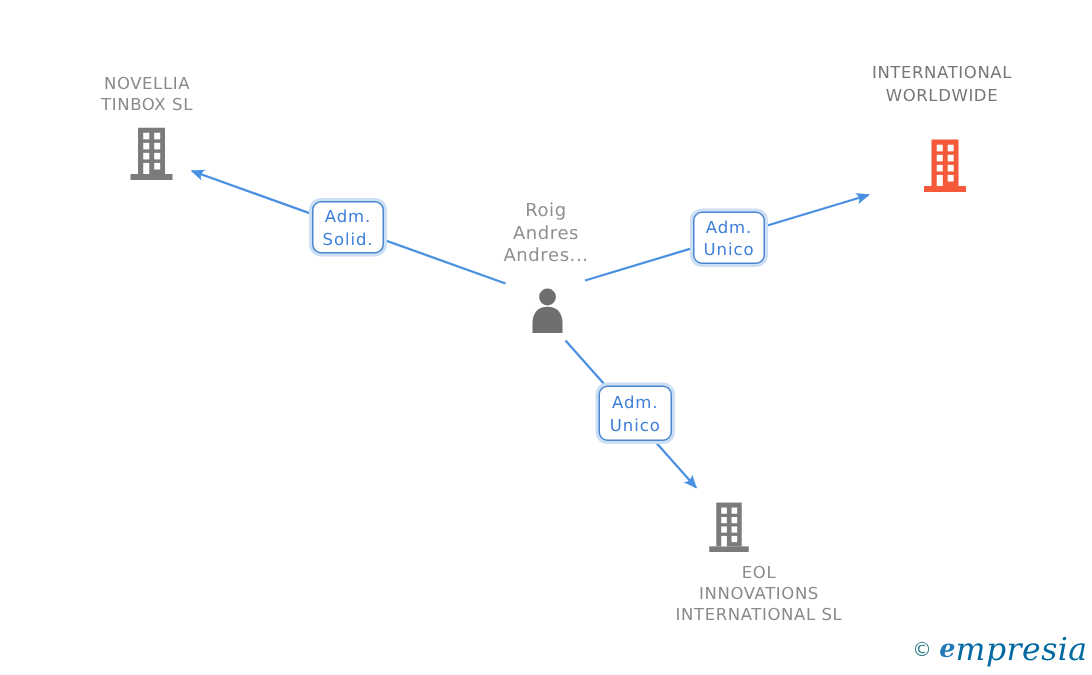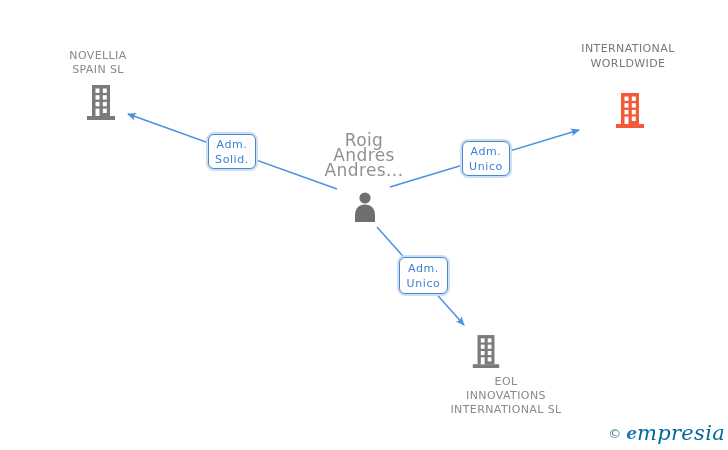--- a/index.html
+++ b/index.html
@@ -8,21 +8,21 @@
     font-family:"DejaVu Sans","Liberation Sans",sans-serif;
   }
   #edges{position:absolute;left:0;top:0;width:728px;height:450px;}
   .company-name{
     position:absolute;text-align:center;color:#8a8a8a;font-size:11px;
     line-height:14px;letter-spacing:0.4px;
   }
   .company-name .cline{white-space:pre;display:block;}
   .company-name.bold{font-weight:normal;color:#777777;line-height:15px;}
   .person-name{
-    position:absolute;text-align:center;color:#909090;font-size:17px;
+    position:absolute;text-align:center;color:#909090;font-size:12px;
     line-height:15px;letter-spacing:0.4px;
   }
   .icon-wrap{position:absolute;cursor:pointer;}
   .rel-box{
     position:absolute;background:#ffffff;border:1px solid #4a87cf;border-radius:6px;
     box-shadow:0 0 0 2px #ccdff4;display:flex;flex-direction:column;
     align-items:center;justify-content:center;cursor:pointer;
   }
   .rel-box span{
     display:block;color:#3d7fd9;font-size:11px;line-height:15px;
@@ -50,21 +50,21 @@
         <path d="M0.5,0.5 L10,4.5 L0.5,8.5 C3,6.5 3,2.5 0.5,0.5 Z" fill="#4a90e2"></path>
       </marker>
     </defs>
     <line x1="337" y1="189" x2="128" y2="114" stroke-width="1.5" marker-end="url(#arrow)" stroke="#4a90e2"></line>
     <line x1="390" y1="187" x2="579" y2="130" stroke-width="1.5" marker-end="url(#arrow)" stroke="#4a90e2"></line>
     <line x1="377" y1="227" x2="464" y2="325" stroke-width="1.5" marker-end="url(#arrow)" stroke="#4a90e2"></line>
   </svg>
 
   <div class="company-name" style="left:38px;top:49px;width:120px;">
     <span class="cline">NOVELLIA</span>
-    <span class="cline">SPAIN SL</span>
+    <span class="cline">TINBOX SL</span>
   </div>
   <div class="icon-wrap" style="left:84px;top:85px;">
     <svg width="34" height="36" viewBox="0 0 34 36">
       <g fill="#7b7b7b">
         <rect x="8" y="0" width="18" height="31"></rect>
         <rect x="3" y="31" width="28" height="4"></rect>
       </g>
       <g fill="#ffffff">
         <rect x="11.5" y="3.5" width="4" height="4.4"></rect>
         <rect x="18.8" y="3.5" width="4" height="4.4"></rect>

